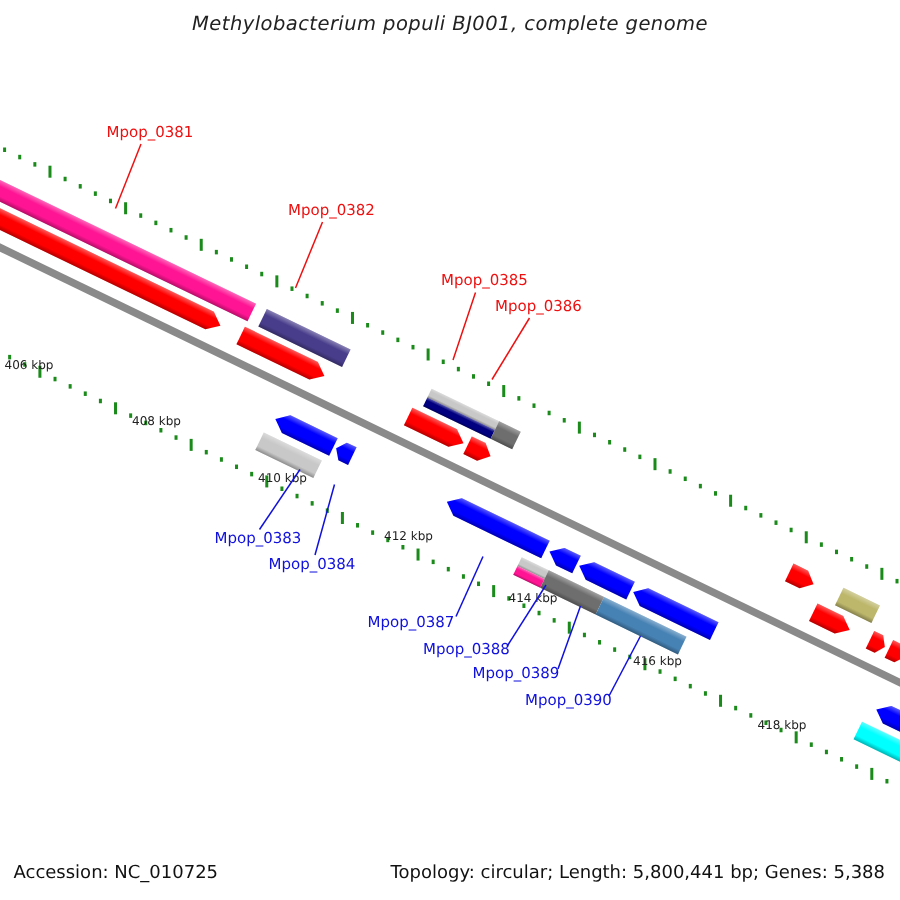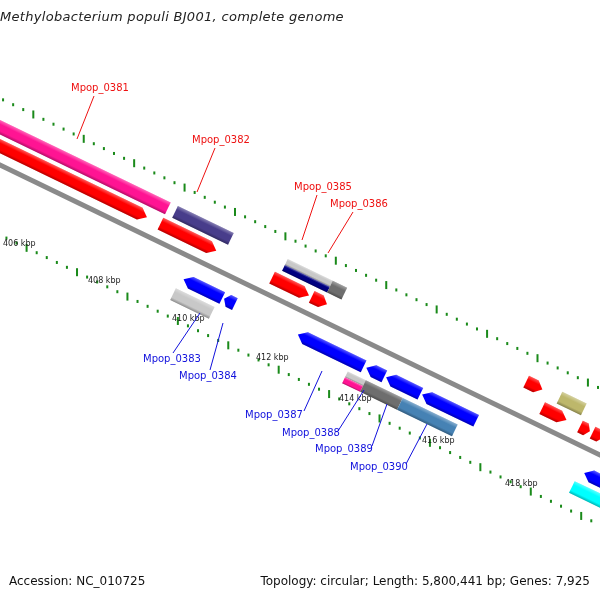--- a/index.html
+++ b/index.html
@@ -1,17 +1,17 @@
 <!DOCTYPE html>
 <html><head>
 <meta charset="utf-8">
 <style>
   html, body { margin: 0; padding: 0; background: #ffffff; }
   body { width: 600px; height: 600px; position: relative; overflow: hidden; font-family: "DejaVu Sans", sans-serif; }
-  #title { position: absolute; top: 9px; left: 0; width: 600px; text-align: left; font-size: 13px; font-style: italic; color: #222; letter-spacing: 0.3px; }
+  #title { position: absolute; top: 9px; left: 0; width: 600px; text-align: center; font-size: 13px; font-style: italic; color: #222; letter-spacing: 0.3px; }
   #map { position: absolute; left: 0; top: 0; }
   .footer { position: absolute; top: 574px; font-size: 12px; color: #111; font-family: "DejaVu Sans", sans-serif; }
   #accession { left: 9px; text-align: center; }
   #summary { right: 10px; }
   .lbl { font-family: "DejaVu Sans", sans-serif; font-size: 10px; }
   .kbp { font-family: "DejaVu Sans", sans-serif; font-size: 8px; fill: #222; }
 </style>
 </head>
 <body>
 
@@ -278,13 +278,13 @@
     <text class="lbl" x="143" y="362" fill="#1111dd">Mpop_0383</text>
     <text class="lbl" x="179" y="379" fill="#1111dd">Mpop_0384</text>
     <text class="lbl" x="245" y="418" fill="#1111dd">Mpop_0387</text>
     <text class="lbl" x="282" y="436" fill="#1111dd">Mpop_0388</text>
     <text class="lbl" x="315" y="452" fill="#1111dd">Mpop_0389</text>
     <text class="lbl" x="350" y="470" fill="#1111dd">Mpop_0390</text>
   </g>
 </svg>
 
 <div class="footer" id="accession">Accession: NC_010725</div>
-<div class="footer" id="summary">Topology: circular; Length: 5,800,441 bp; Genes: 7,925</div>
+<div class="footer" id="summary">Topology: circular; Length: 5,800,441 bp; Genes: 5,388</div>
 
 </body></html>

